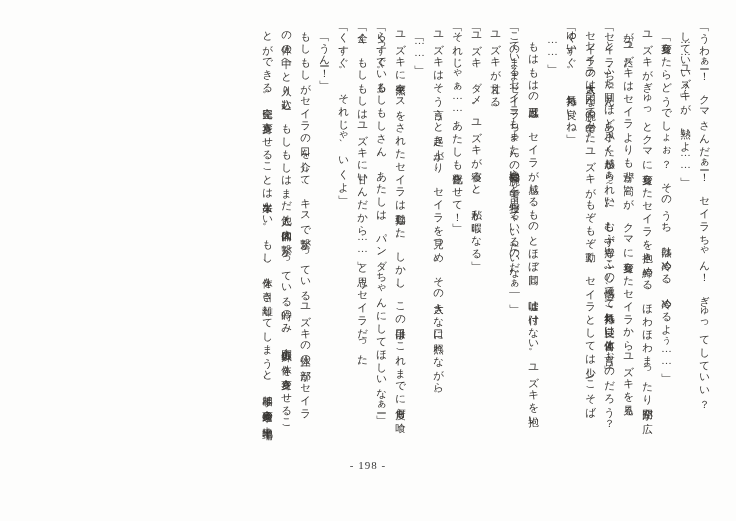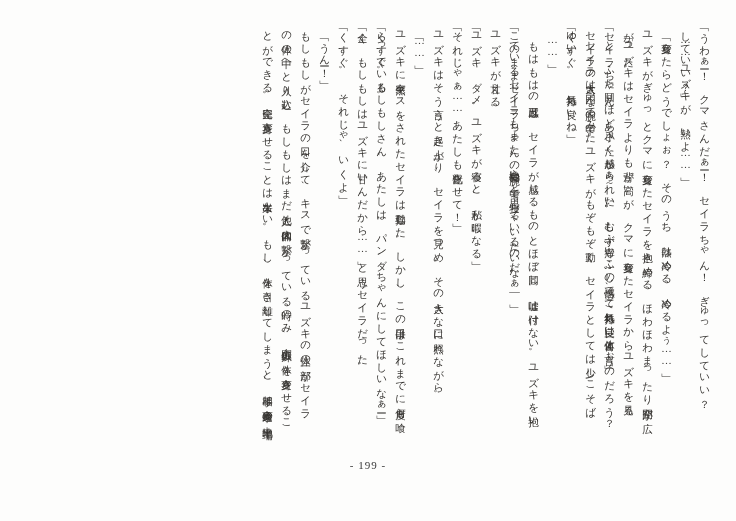--- a/index.html
+++ b/index.html
@@ -84,14 +84,14 @@
     <div class="col">「それじゃぁ……あたしも獣化させて！」</div>
     <div class="col">ユズキはそう言うと起き上がり、セイラを見つめ、その大きな口に照れながら。</div>
     <div class="col indent">「……」</div>
     <div class="col">ユズキに突然キスをされたセイラは動揺した。しかし、この手口はこれまでに何度も喰らっている。</div>
     <div class="col">「くすぐ。もしもしさん、あたしは、パンダちゃんにしてほしいなぁー」</div>
     <div class="col">「全く、もしもしはユズキに甘いんだから……」と思うセイラだった。</div>
     <div class="col">「くすぐ。　それじゃ、いくよ」</div>
     <div class="col indent">「うんー！」</div>
     <div class="col">もしもしがセイラの口を介して、キスで繋がっているユズキの体の一部がセイラの体の中へと入り込む。もしもしはまだ他人と肉体的に繋がっている時のみ、宿主以外の体を変身させることができる。完全に変身させることは出来ない。もし、体を引き離してしまうと、相手は変身途中の中地半端</div>
   </div>
-  <div class="page-number">- 199 -</div>
+  <div class="page-number">- 198 -</div>
 </div>
 
 </body></html>

